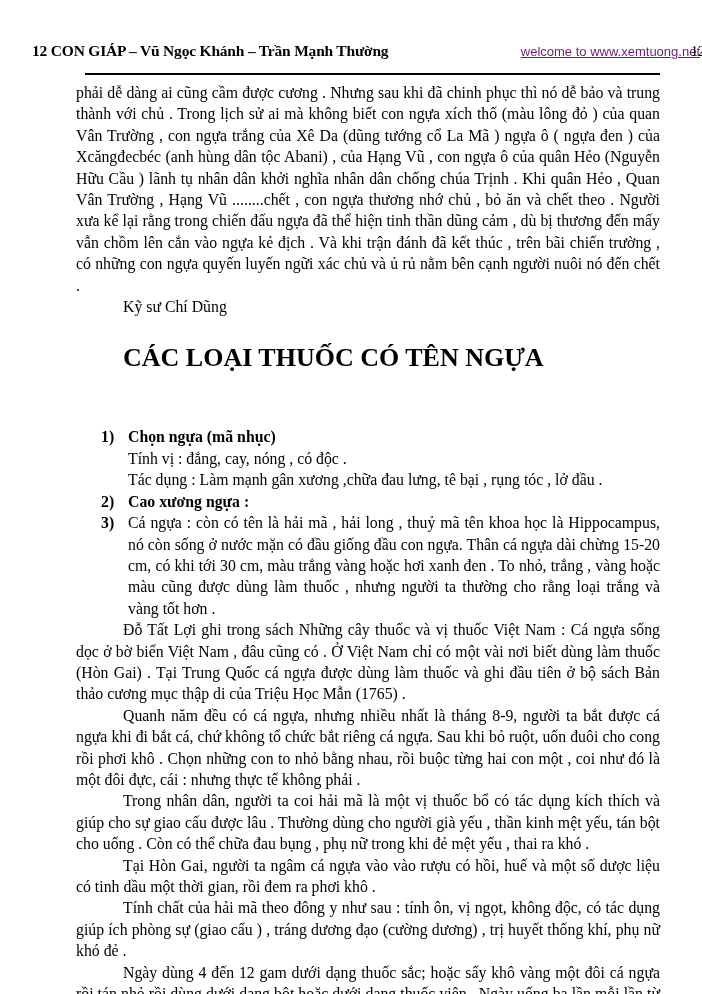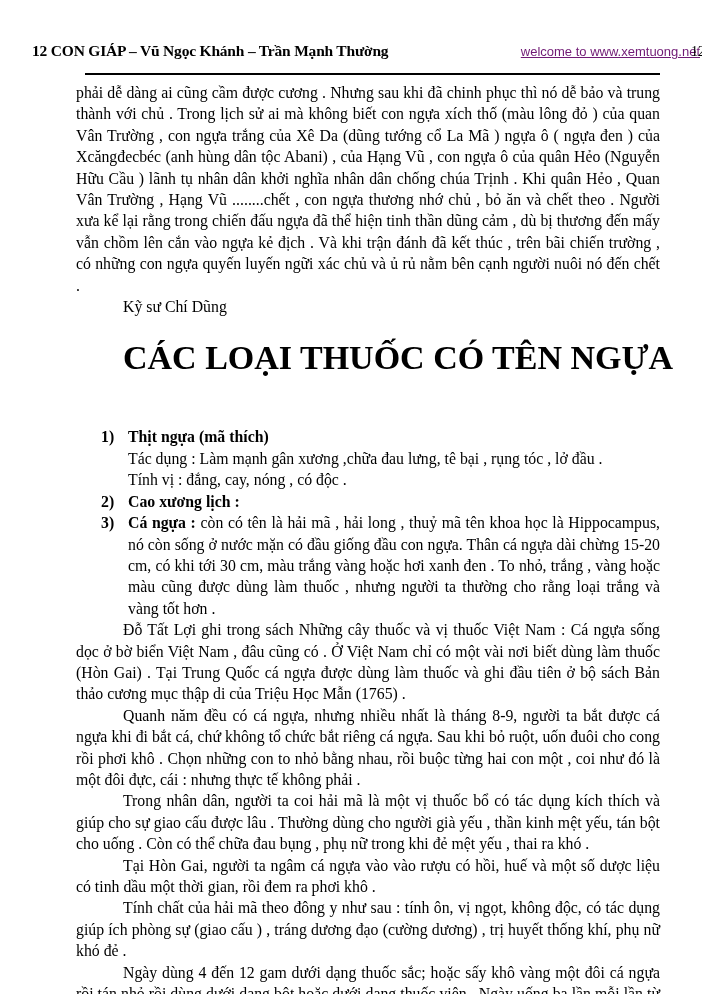--- a/index.html
+++ b/index.html
@@ -68,21 +68,21 @@
   }
   .para.no-indent {
     text-indent: 0;
   }
   .byline {
     margin: 0 0 0 47px;
     font-weight: normal;
   }
   .title {
     margin: 23px 0 50px 47px;
-    font-size: 34px;
+    font-size: 26px;
     line-height: 36px;
     font-weight: bold;
     text-align: left;
     white-space: nowrap;
     font-family: Liberation Serif, serif;
   }
   .med-list {
     margin: 0 0 0 52px;
     padding: 0;
     list-style: none;
@@ -98,21 +98,21 @@
     font-weight: bold;
   }
   .li-head {
     font-weight: bold;
     text-align: left;
   }
   .li-line {
     text-align: left;
   }
   .li-inline-head {
-    font-weight: bold;
+    font-weight: normal;
   }
 </style>
 </head>
 <body>
 
 <div class="page">
 
   <div class="hdr">
     <span class="hdr-left">12 CON GIÁP – Vũ Ngọc Khánh – Trần Mạnh Thường</span>
     <span class="hdr-right">
@@ -126,27 +126,27 @@
 
     <p class="para no-indent">phải dễ dàng ai cũng cầm được cương . Nhưng sau khi đã chinh phục thì nó dễ bảo và trung thành với chủ . Trong lịch sử ai mà không biết con ngựa xích thố (màu lông đỏ ) của quan Vân Trường , con ngựa trắng của Xê Da (dũng tướng cổ La Mã ) ngựa ô ( ngựa đen ) của Xcăngđecbéc (anh hùng dân tộc Abani) , của Hạng Vũ , con ngựa ô của quân Hẻo (Nguyễn Hữu Cầu ) lãnh tụ nhân dân khởi nghĩa nhân dân chống chúa Trịnh . Khi quân Hẻo , Quan Vân Trường , Hạng Vũ ........chết , con ngựa thương nhớ chủ , bỏ ăn và chết theo . Người xưa kể lại rằng trong chiến đấu ngựa đã thể hiện tinh thần dũng cảm , dù bị thương đến mấy vẫn chồm lên cắn vào ngựa kẻ địch . Và khi trận đánh đã kết thúc , trên bãi chiến trường , có những con ngựa quyến luyến ngữi xác chủ và ủ rủ nằm bên cạnh người nuôi nó đến chết .</p>
 
     <p class="byline">Kỹ sư Chí Dũng</p>
 
     <h1 class="title">CÁC LOẠI THUỐC CÓ TÊN NGỰA</h1>
 
     <ol class="med-list">
       <li>
         <span class="num">1)</span>
-        <div class="li-head">Thịt ngựa (mã thích)</div>
+        <div class="li-head">Chọn ngựa (mã nhục)</div>
+        <div class="li-line">Tính vị : đắng, cay, nóng , có độc .</div>
         <div class="li-line">Tác dụng : Làm mạnh gân xương ,chữa đau lưng, tê bại , rụng tóc , lở đầu .</div>
-        <div class="li-line">Tính vị : đắng, cay, nóng , có độc .</div>
       </li>
       <li>
         <span class="num">2)</span>
-        <div class="li-head">Cao xương lịch :</div>
+        <div class="li-head">Cao xương ngựa :</div>
       </li>
       <li>
         <span class="num">3)</span>
         <div><span class="li-inline-head">Cá ngựa :</span> <span>còn có tên là hải mã , hải long , thuỷ mã tên khoa học là Hippocampus, nó còn sống ở nước mặn có đầu giống đầu con ngựa. Thân cá ngựa dài chừng 15-20 cm, có khi tới 30 cm, màu trắng vàng hoặc hơi xanh đen . To nhỏ, trắng , vàng hoặc màu cũng được dùng làm thuốc , nhưng người ta thường cho rằng loại trắng và vàng tốt hơn .</span></div>
       </li>
     </ol>
 
     <p class="para">Đỗ Tất Lợi ghi trong sách Những cây thuốc và vị thuốc Việt Nam : Cá ngựa sống dọc ở bờ biển Việt Nam , đâu cũng có . Ở Việt Nam chỉ có một vài nơi biết dùng làm thuốc (Hòn Gai) . Tại Trung Quốc cá ngựa được dùng làm thuốc và ghi đầu tiên ở bộ sách Bản thảo cương mục thập di của Triệu Học Mẫn (1765) .</p>
     <p class="para">Quanh năm đều có cá ngựa, nhưng nhiều nhất là tháng 8-9, người ta bắt được cá ngựa khi đi bắt cá, chứ không tổ chức bắt riêng cá ngựa. Sau khi bỏ ruột, uốn đuôi cho cong rồi phơi khô . Chọn những con to nhỏ bằng nhau, rồi buộc từng hai con một , coi như đó là một đôi đực, cái : nhưng thực tế không phải .</p>
     <p class="para">Trong nhân dân, người ta coi hải mã là một vị thuốc bổ có tác dụng kích thích và giúp cho sự giao cấu được lâu . Thường dùng cho người già yếu , thần kinh mệt yếu, tán bột cho uống . Còn có thể chữa đau bụng , phụ nữ trong khi đẻ mệt yếu , thai ra khó .</p>

